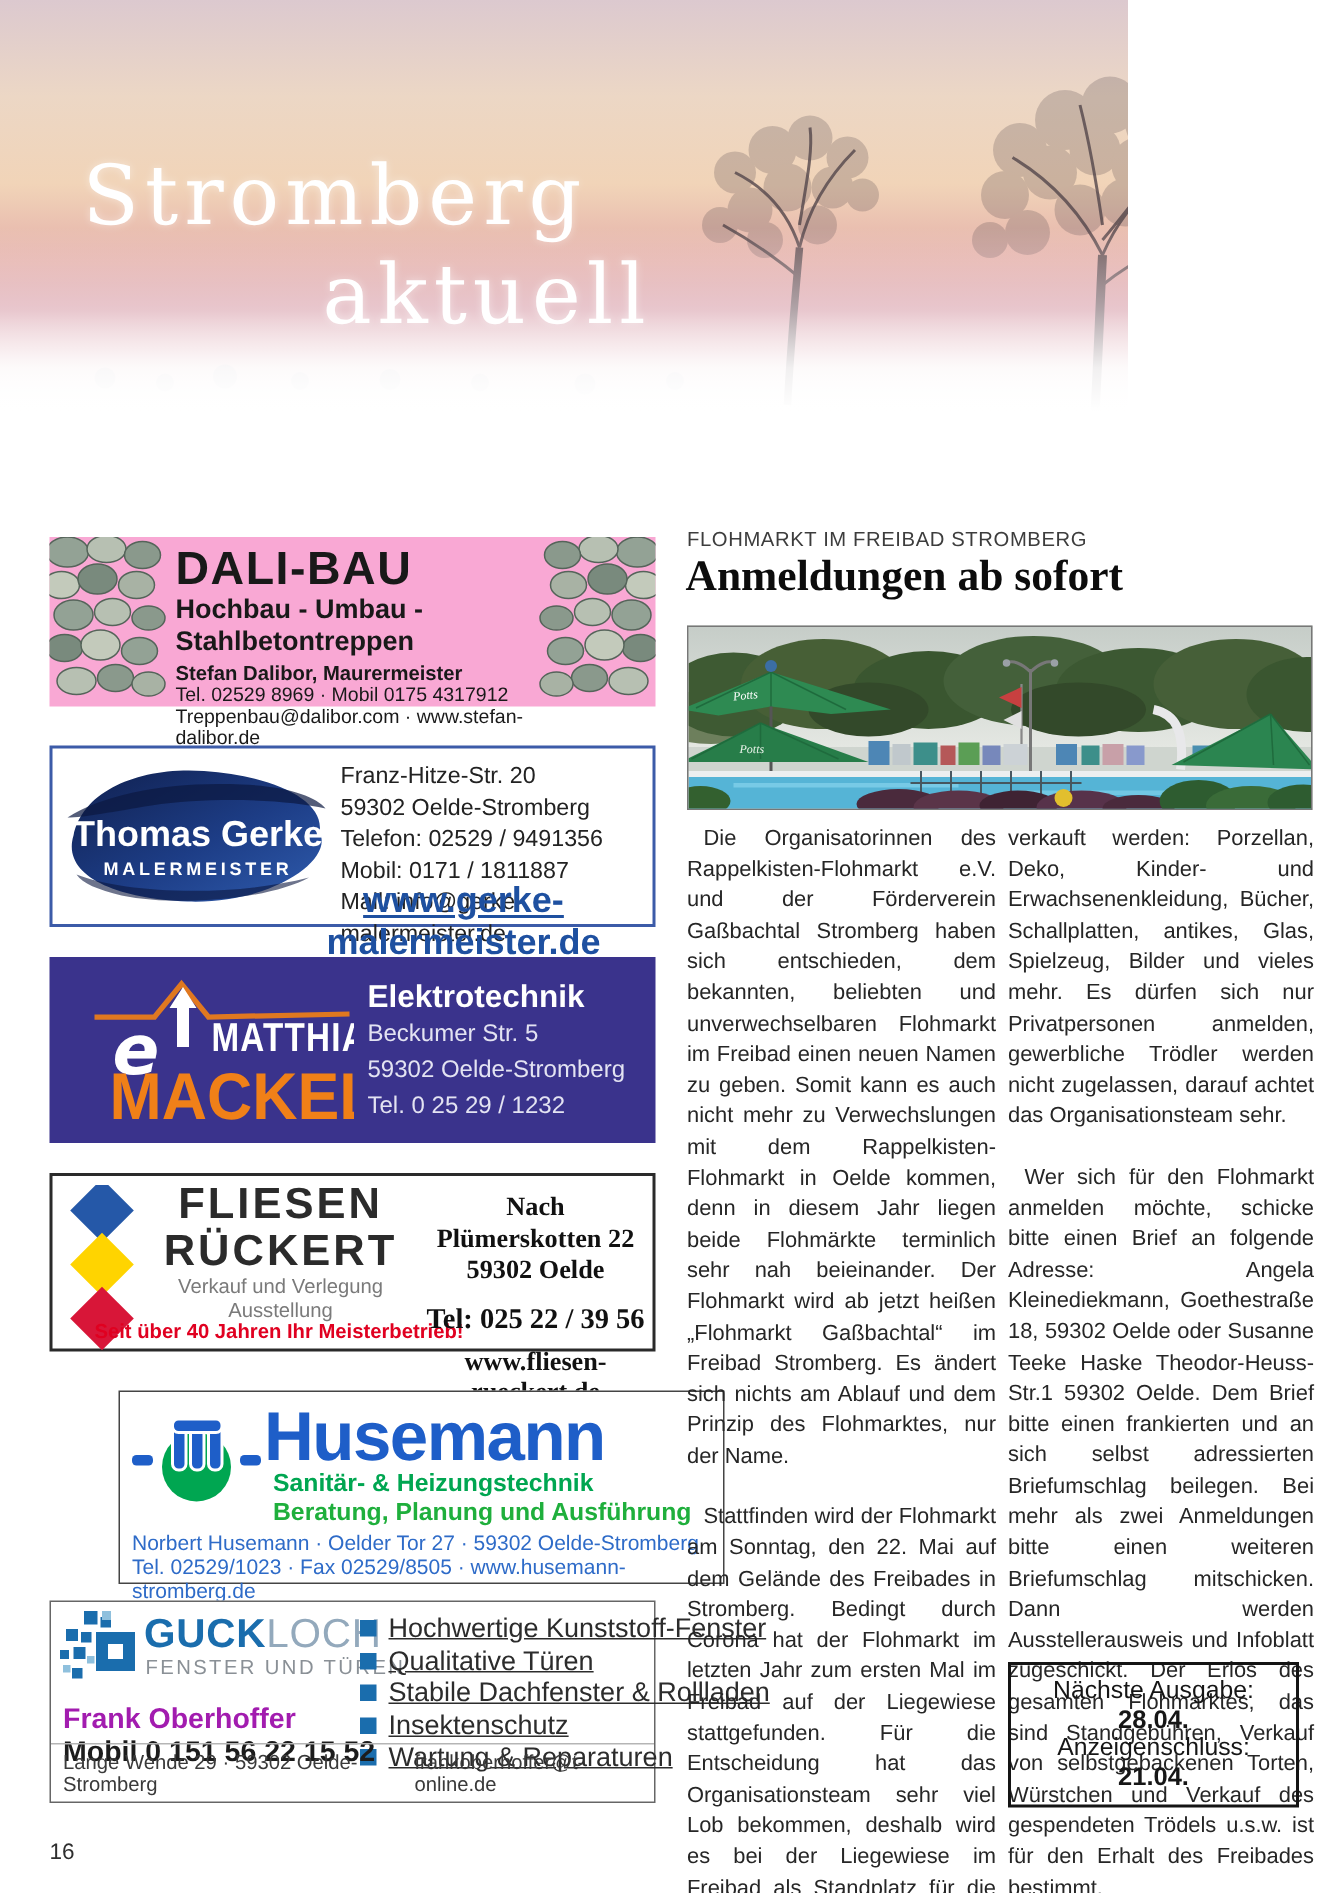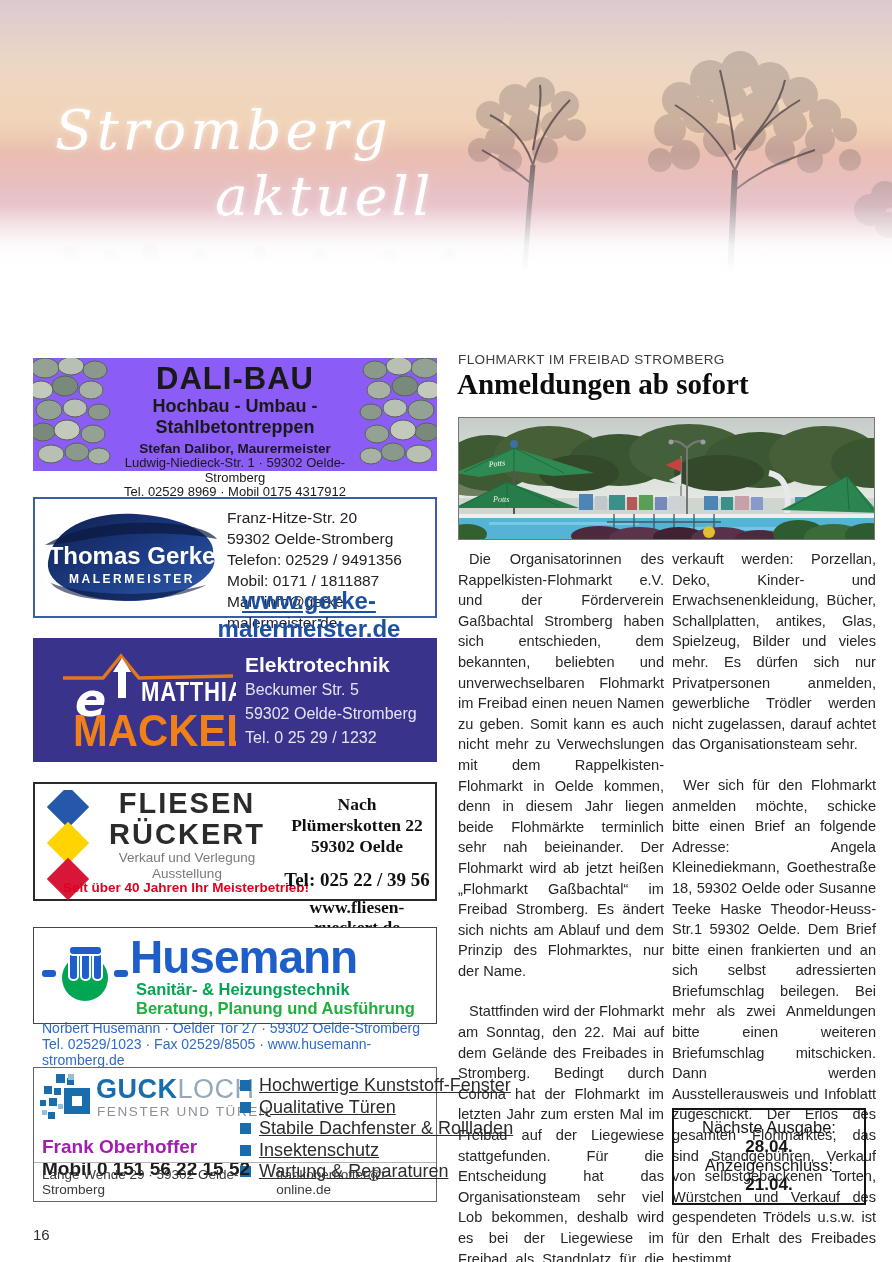--- a/index.html
+++ b/index.html
@@ -1,38 +1,38 @@
 <!DOCTYPE html>
 <html lang="de"><head>
 <meta charset="utf-8">
 <style>
   html,body{margin:0;padding:0;background:#ffffff;}
   .page{position:relative;width:892px;height:1262px;background:#fff;overflow:hidden;
         font-family:"Liberation Sans",sans-serif;color:#222;}
 
   
-  .masthead{position:absolute;left:0;top:0;width:892px;height:292px;overflow:hidden;font-style:italic;}
+  .masthead{position:absolute;left:0;top:0;width:752px;height:292px;overflow:hidden;}
   .masthead-sky{position:absolute;inset:0;
     background:linear-gradient(180deg,#dcc9cf 0%,#ecd7c5 22%,#f1d4b8 42%,#e4afaa 60%,
                #d494a1 71%,#e2b3bb 80%,#f1e3e6 88%,#ffffff 97%);}
   .masthead-trees{position:absolute;left:0;top:0;}
   .masthead-mist{position:absolute;inset:0;
     background:linear-gradient(180deg,rgba(255,255,255,0) 52%,rgba(255,255,255,.45) 70%,
                rgba(255,255,255,.9) 84%,#ffffff 94%);}
   .masthead-title{position:absolute;left:55px;top:98px;color:#fff;
     font-family:"DejaVu Serif",serif;font-weight:400;
     text-shadow:0 0 6px rgba(255,255,255,.45);}
   .mt1{font-size:55px;letter-spacing:4px;}
   .mt2{font-size:55px;letter-spacing:4px;margin-left:160px;margin-top:2px;}
 
   
   .ad{position:absolute;left:33px;width:404px;background:#fff;box-sizing:border-box;}
 
   
-  .ad-dalibau{top:358px;height:113px;background:#8b5cf6;text-align:center;color:#191919;}
+  .ad-dalibau{top:358px;height:113px;background:#f9a8d4;color:#191919;}
   .stones{position:absolute;top:0;height:113px;}
   .stones-left{left:0;}
   .stones-right{right:0;}
   .dali-inner{position:relative;padding:4px 84px 0 84px;}
   .dali-title{font-size:31px;font-weight:800;letter-spacing:1px;line-height:34px;}
   .dali-sub{font-size:18px;font-weight:600;line-height:21px;}
   .dali-contact{font-size:13.5px;font-weight:700;margin-top:3px;line-height:15px;}
   .dali-small{font-size:13px;line-height:14.5px;}
 
   
@@ -66,21 +66,21 @@
 
   
   .ad-husemann{top:927px;height:119px;border:1px solid #444;}
   .husemann-logo{position:absolute;left:8px;top:10px;}
   .husemann-name{position:absolute;left:96px;top:2px;font-size:46px;font-weight:800;
     letter-spacing:-1px;color:#1e5ec8;}
   .husemann-f1{position:absolute;left:102px;top:52px;font-size:16.5px;font-weight:700;color:#00a651;}
   .husemann-f2{position:absolute;left:102px;top:71px;font-size:16.5px;font-weight:700;color:#1faf3c;}
   .husemann-l1{position:absolute;left:8px;top:92px;font-size:14px;color:#2e6bc8;}
   .husemann-l2{position:absolute;left:8px;top:108px;font-size:14px;color:#2e6bc8;}
-  .ad-husemann{height:97px;}
+  .ad-husemann{height:129px;margin-left:46px;}
 
   
   .ad-guckloch{top:1067px;height:135px;border:1px solid #666;}
   .guck-logo{position:absolute;left:6px;top:6px;}
   .guck-brand{position:absolute;left:62px;top:6px;font-size:27px;letter-spacing:.5px;}
   .guck-brand .b1{color:#1a6dad;font-weight:800;}
   .guck-brand .b2{color:#93a9bc;font-weight:400;}
   .guck-tag{position:absolute;left:63px;top:36px;font-size:13.5px;color:#8a9096;letter-spacing:1.6px;}
   .guck-bullets{position:absolute;left:206px;top:7px;}
   .guck-bullet{font-size:18px;line-height:21.5px;color:#2c2c2c;white-space:nowrap;text-decoration:underline;}
@@ -224,21 +224,20 @@
           <ellipse cx="60" cy="76" rx="12" ry="9" fill="#93a295"></ellipse>
         <ellipse cx="18" cy="96" rx="13" ry="9" fill="#b7c0b2"></ellipse>
           <ellipse cx="44" cy="94" rx="12" ry="9" fill="#8a998c"></ellipse>
         <ellipse cx="66" cy="98" rx="11" ry="8" fill="#a8b2a4"></ellipse>
       </g>
     </svg>
     <div class="dali-inner">
       <div class="dali-title">DALI-BAU</div>
       <div class="dali-sub">Hochbau - Umbau - Stahlbetontreppen</div>
       <div class="dali-contact">Stefan Dalibor, Maurermeister</div>
-      <div class="dali-small">Ludwig-Niedieck-Str. 1 · 59302 Oelde-Stromberg</div>
       <div class="dali-small">Tel. 02529 8969 · Mobil 0175 4317912</div>
       <div class="dali-small">Treppenbau@dalibor.com · www.stefan-dalibor.de</div>
     </div>
   </section>
 
   <section class="ad ad-gerke">
     <svg class="gerke-logo" width="182" height="105" viewBox="0 0 182 105">
       <defs>
         <linearGradient id="gnav" x1="0" y1="0" x2="1" y2="1">
           <stop offset="0" stop-color="#10204f"></stop>

